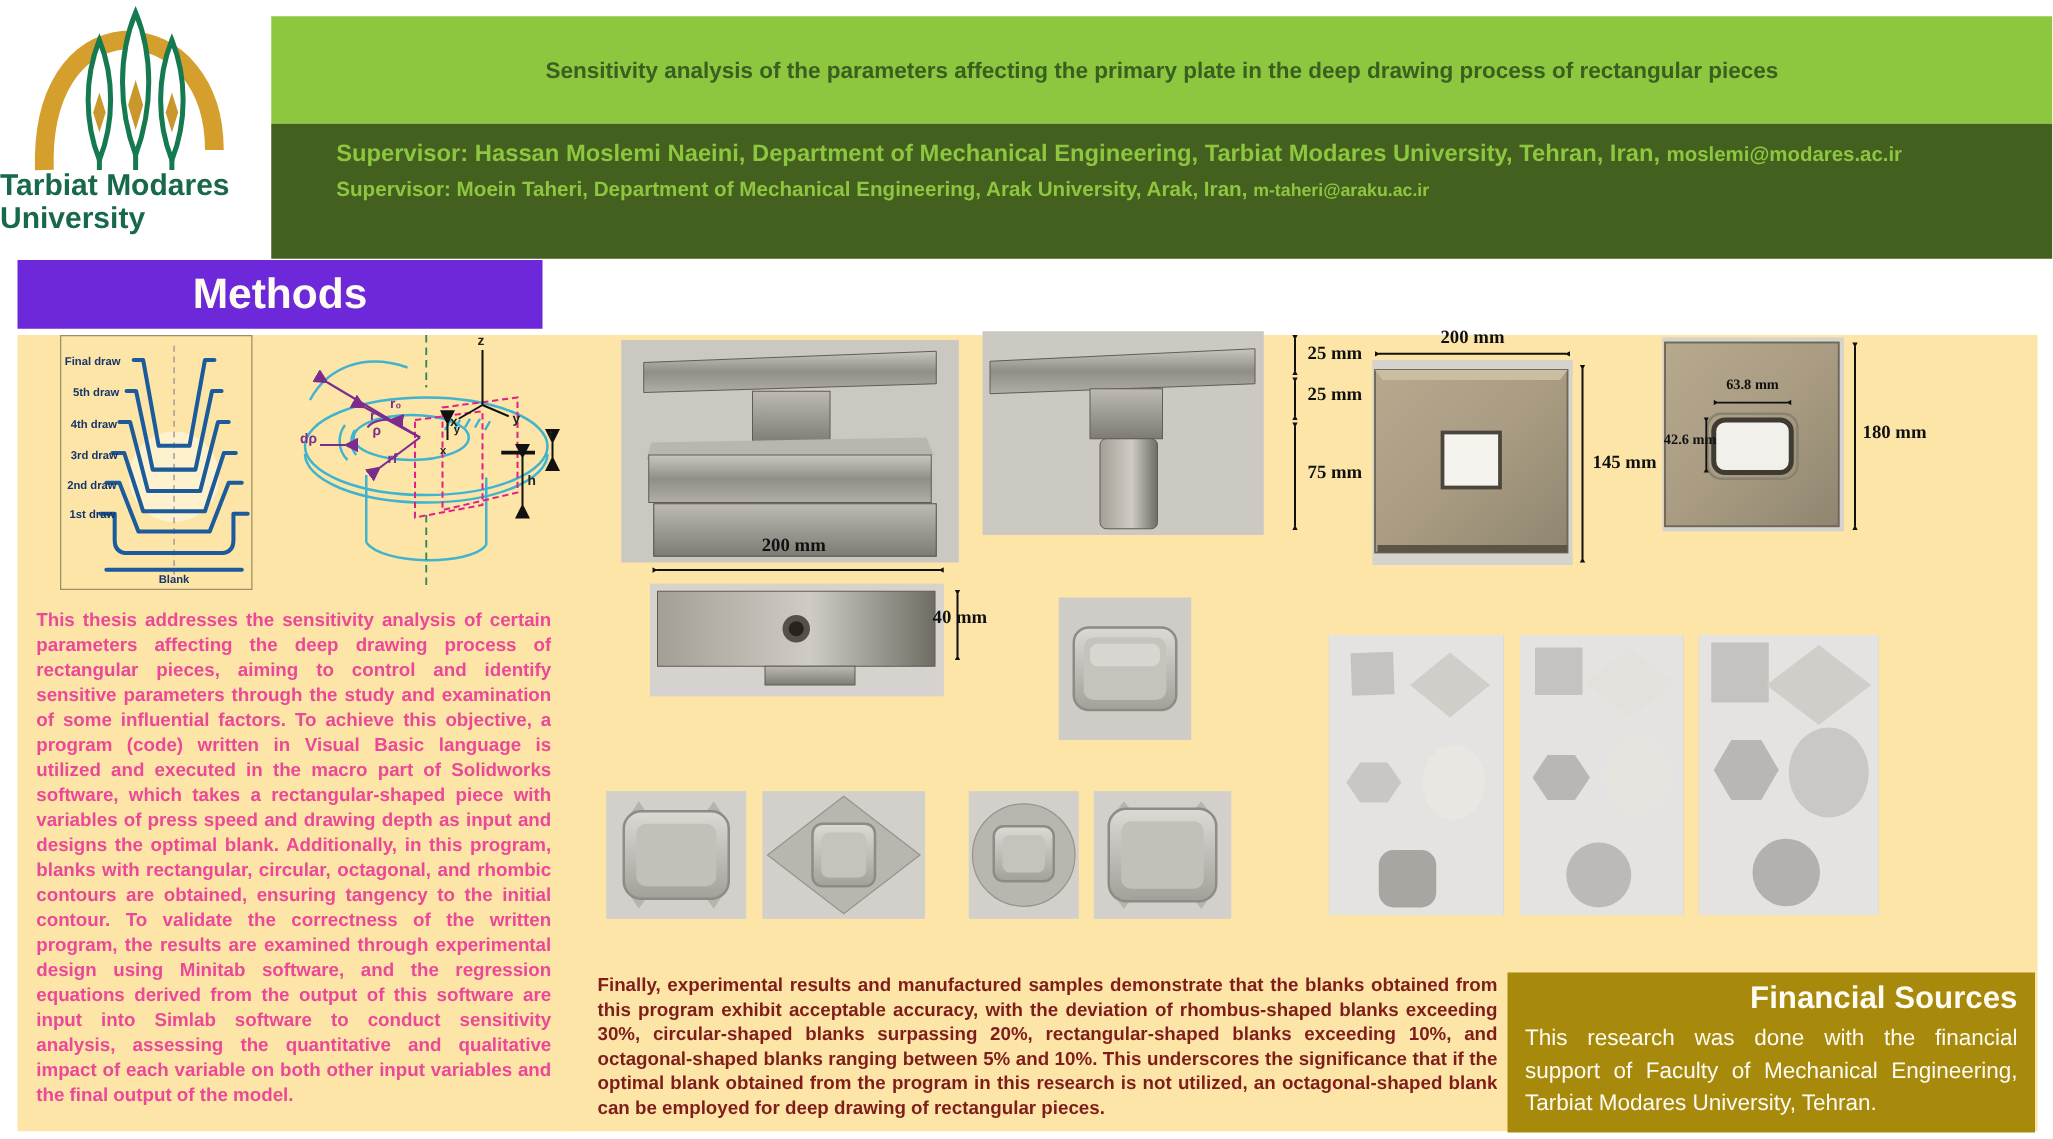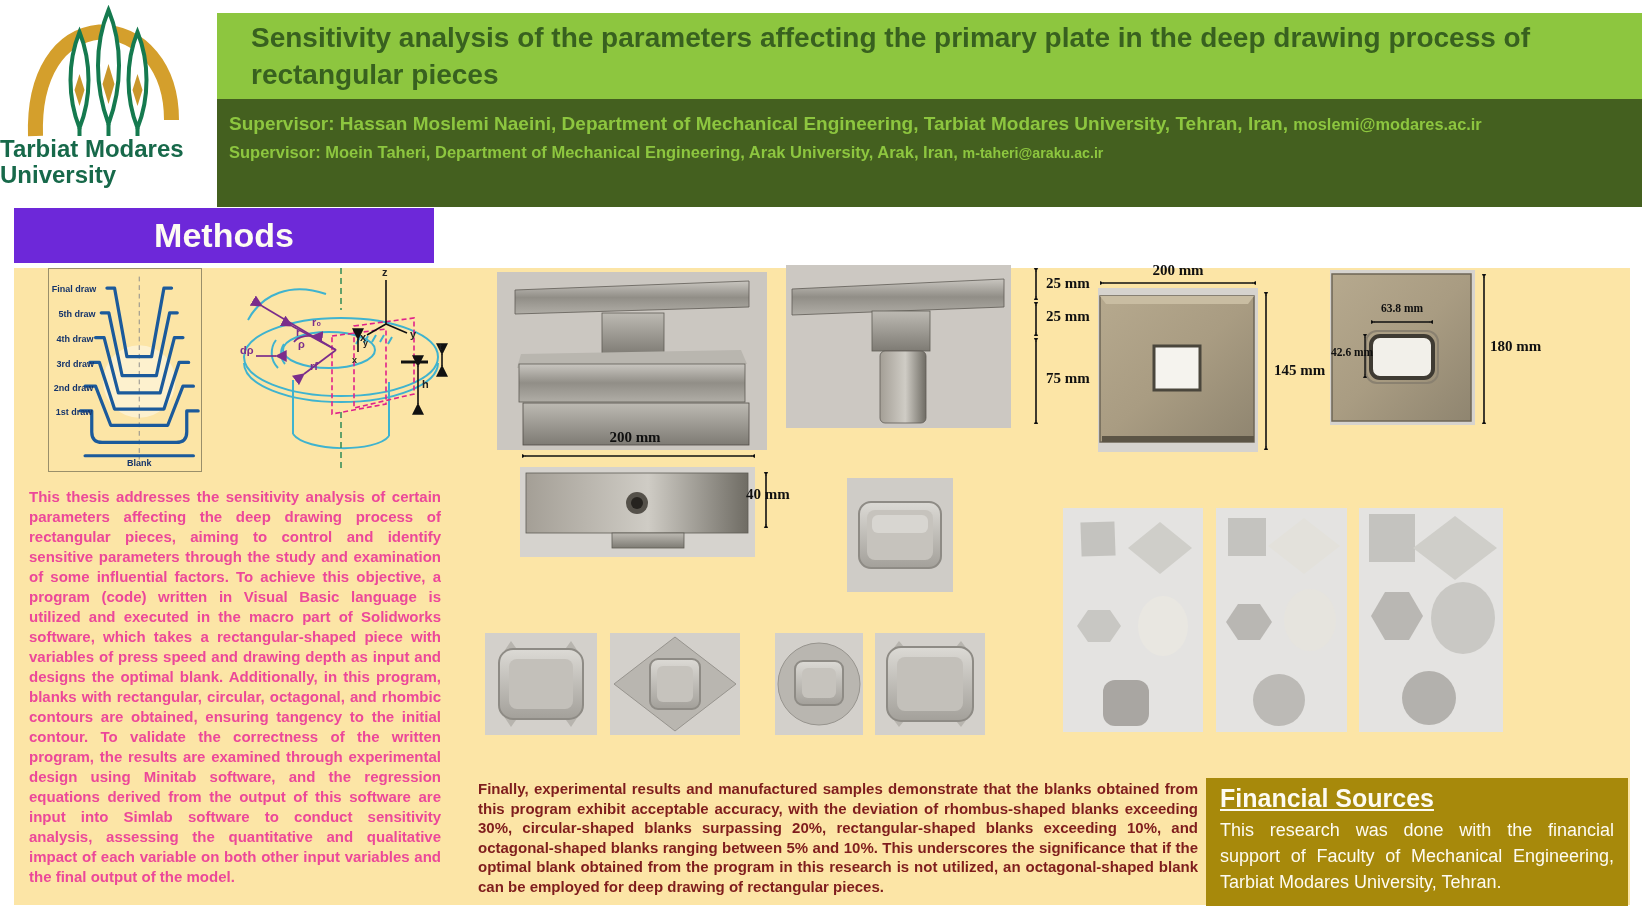--- a/index.html
+++ b/index.html
@@ -6,25 +6,25 @@
   .poster{position:relative;width:1642px;height:911px;background:#ffffff;
           font-family:"Liberation Sans",sans-serif;overflow:hidden;}
   .abs{position:absolute;}
 
   
   .logo-block{left:0;top:0;width:217px;height:196px;background:#fff;}
   .logo-text{position:absolute;left:0;right:8px;top:136px;text-align:left;
              color:#17694A;font-weight:bold;font-size:24px;line-height:26px;}
   .title-banner{left:217px;top:13px;width:1425px;height:86px;background:#8DC63F;
                 display:flex;align-items:center;justify-content:center;}
-  .title-banner .title{color:#38611F;font-weight:bold;font-size:28px;line-height:37px;
-                text-align:left;padding:0 34px;}
+  .title-banner .title{color:#38611F;font-weight:bold;font-size:18px;line-height:37px;
+                text-align:center;padding:0 34px;}
   .people-banner{left:217px;top:99px;width:1425px;height:108px;background:#44601F;
                  color:#8DC63F;font-weight:bold;padding:10px 0 0 12px;box-sizing:border-box;}
-  .p-line{white-space:nowrap;}
+  .p-line{white-space:nowrap;margin-left:40px;}
   .p-line.l1{font-size:19px;line-height:30px;}
   .p-line.l2,.p-line.l3{font-size:16.5px;line-height:27px;}
   .p-line .email{font-size:0.86em;}
 
   
   .sec-header{background:#6d28d9;color:#FDFBF2;font-weight:bold;font-size:34px;
               display:flex;align-items:center;justify-content:center;}
   .panel{background:#FCE5A6;}
 
   .methods-body{left:29px;top:487px;width:412px;height:418px;
@@ -46,21 +46,21 @@
   .arrow{position:absolute;}
 
   
   .draw-diagram{left:48px;top:268px;width:152px;height:202px;border:1px solid #9a8f6a;}
   .flange-diagram{left:236px;top:262px;width:214px;height:212px;}
   svg text{font-family:"Liberation Sans",sans-serif;}
 
   
   .financial-box{left:1206px;top:778px;width:422px;height:128px;background:#A7890B;
                  color:#FDFBF2;box-sizing:border-box;padding:6px 14px 0 14px;}
-  .fin-title{text-align:left;font-size:25px;font-weight:bold;text-decoration:underline;
+  .fin-title{text-align:right;font-size:25px;font-weight:bold;
              margin-bottom:4px;}
   .fin-body{font-size:18px;line-height:26px;font-weight:normal;text-align:justify;}
 </style>
 </head>
 <body>
 
 <svg width="0" height="0" style="position:absolute" aria-hidden="true">
   <defs>
     <marker id="ab" viewBox="0 0 10 10" refX="1" refY="5" markerWidth="7.5" markerHeight="7.5" orient="auto-start-reverse">
       <path d="M0,5 L10,0 L10,10 Z" fill="#111"></path>

